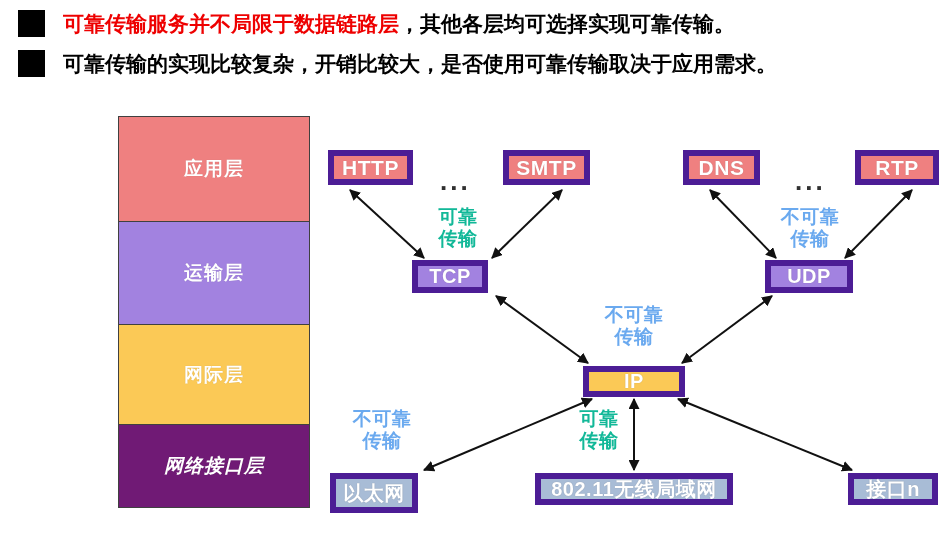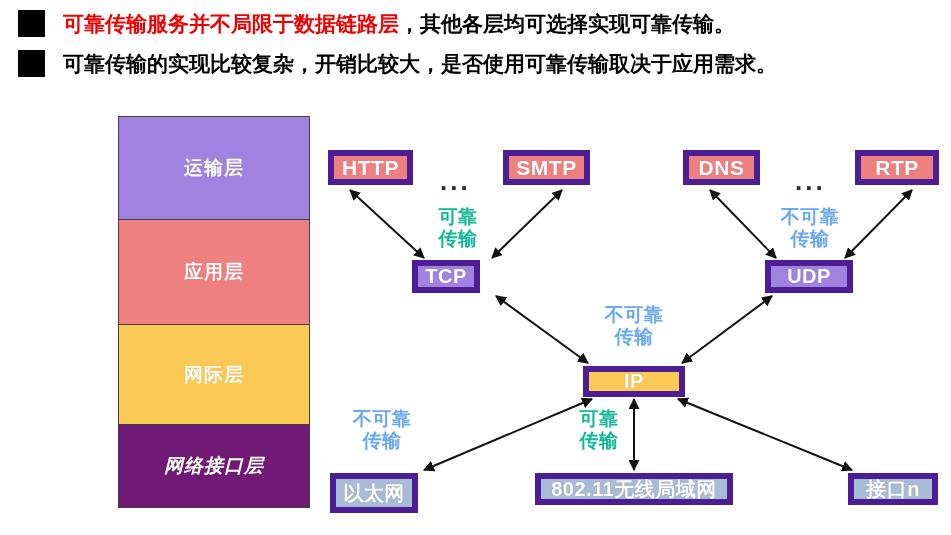--- a/index.html
+++ b/index.html
@@ -118,25 +118,25 @@
     <span class="bullet-square"></span>
     <span class="bullet-text"><span class="em">可靠传输服务并不局限于数据链路层</span><span class="normal">，其他各层均可选择实现可靠传输。</span></span>
   </div>
 
   <div class="bullet-row" style="left:18px; top:50px;">
     <span class="bullet-square"></span>
     <span class="bullet-text"><span class="normal">可靠传输的实现比较复杂，开销比较大，是否使用可靠传输取决于应用需求。</span></span>
   </div>
 
   <div id="layer-stack">
+    <div class="layer" style="height:105px; background:#ef8080;">
+      <span>应用层</span>
+    </div>
     <div class="layer" style="height:103px; background:#a282e0;">
       <span>运输层</span>
-    </div>
-    <div class="layer" style="height:105px; background:#ef8080;">
-      <span>应用层</span>
     </div>
     <div class="layer" style="height:100px; background:#fbc956;">
       <span>网际层</span>
     </div>
     <div class="layer" style="height:82px; background:#701a75;font-style:italic;">
       <span>网络接口层</span>
     </div>
   </div>
 
   <svg id="wires" viewBox="0 0 951 535">
@@ -176,21 +176,21 @@
   <div class="node app" style="left:683px; top:150px; width:77px; height:35px;">
     <span>DNS</span>
   </div>
   <div class="node app" style="left:855px; top:150px; width:84px; height:35px;">
     <span>RTP</span>
   </div>
 
   <div class="ellipsis" style="left:440px; top:168px;">...</div>
   <div class="ellipsis" style="left:795px; top:168px;">...</div>
 
-  <div class="node trans" style="left:412px; top:260px; width:68px; height:33px;">
+  <div class="node trans" style="left:412px; top:260px; width:76px; height:33px;">
     <span>TCP</span>
   </div>
   <div class="node trans" style="left:765px; top:260px; width:88px; height:33px;">
     <span>UDP</span>
   </div>
 
   <div class="node inet" style="left:583px; top:366px; width:102px; height:31px;">
     <span>IP</span>
   </div>
 

